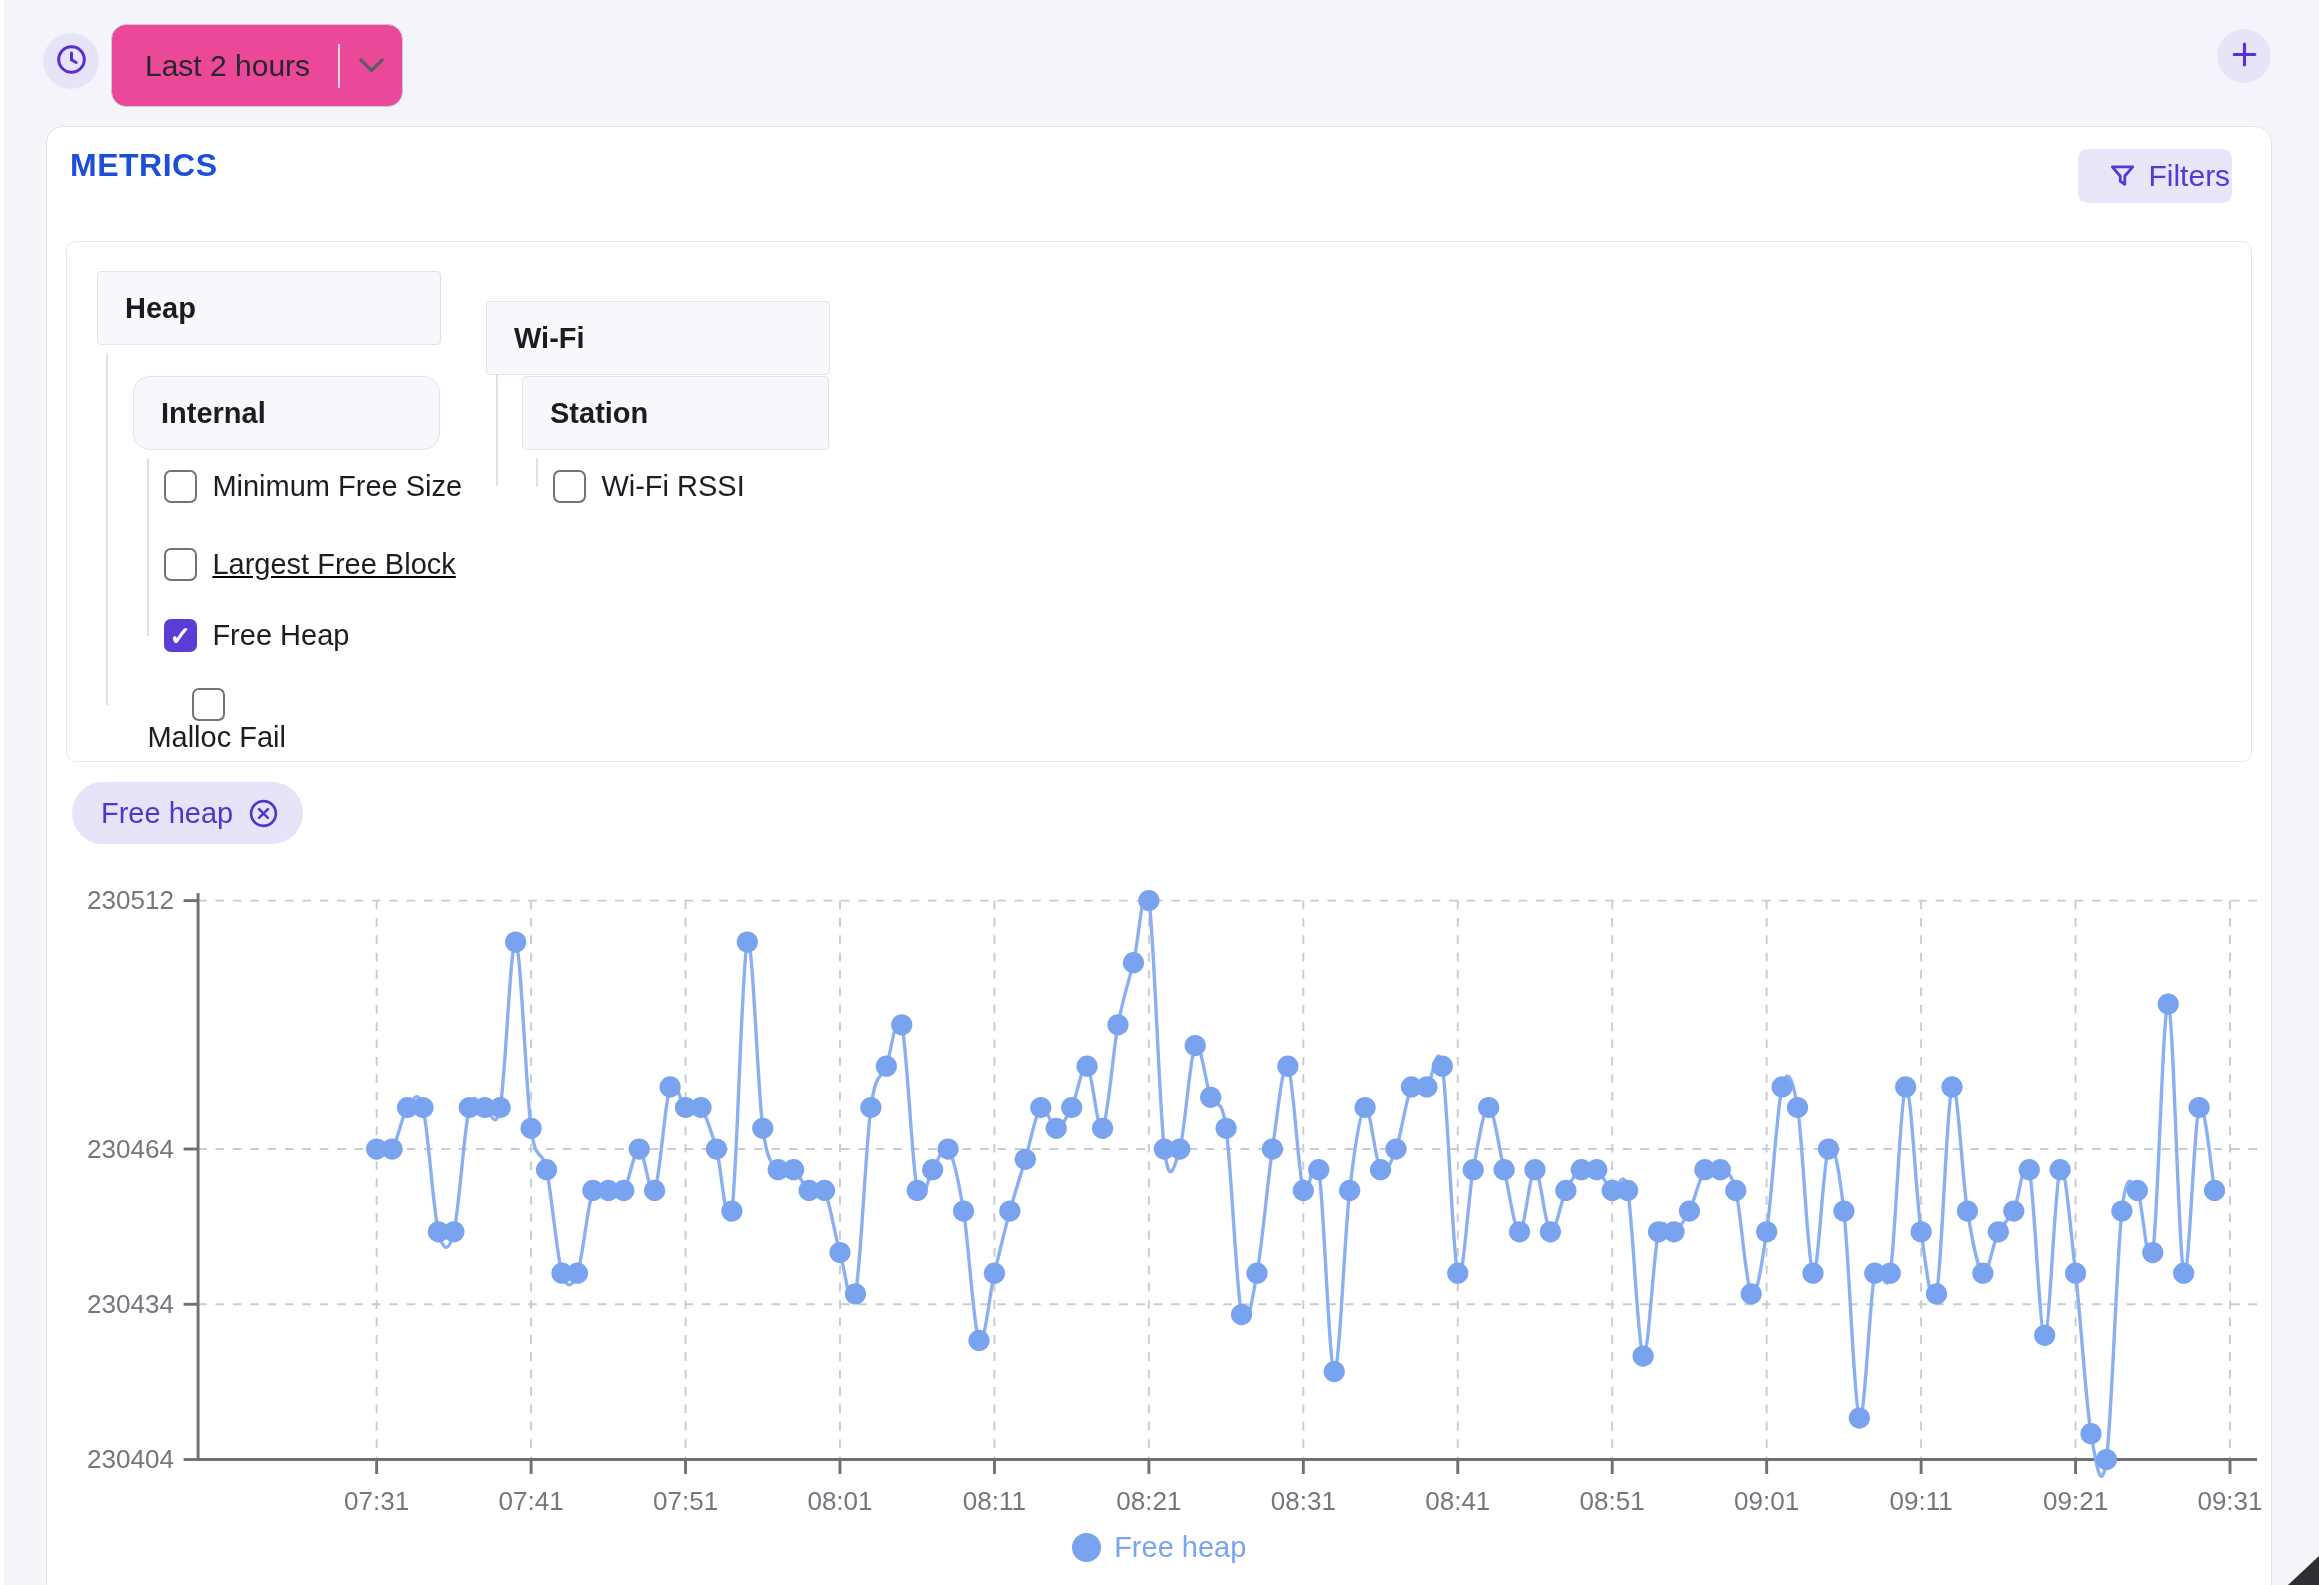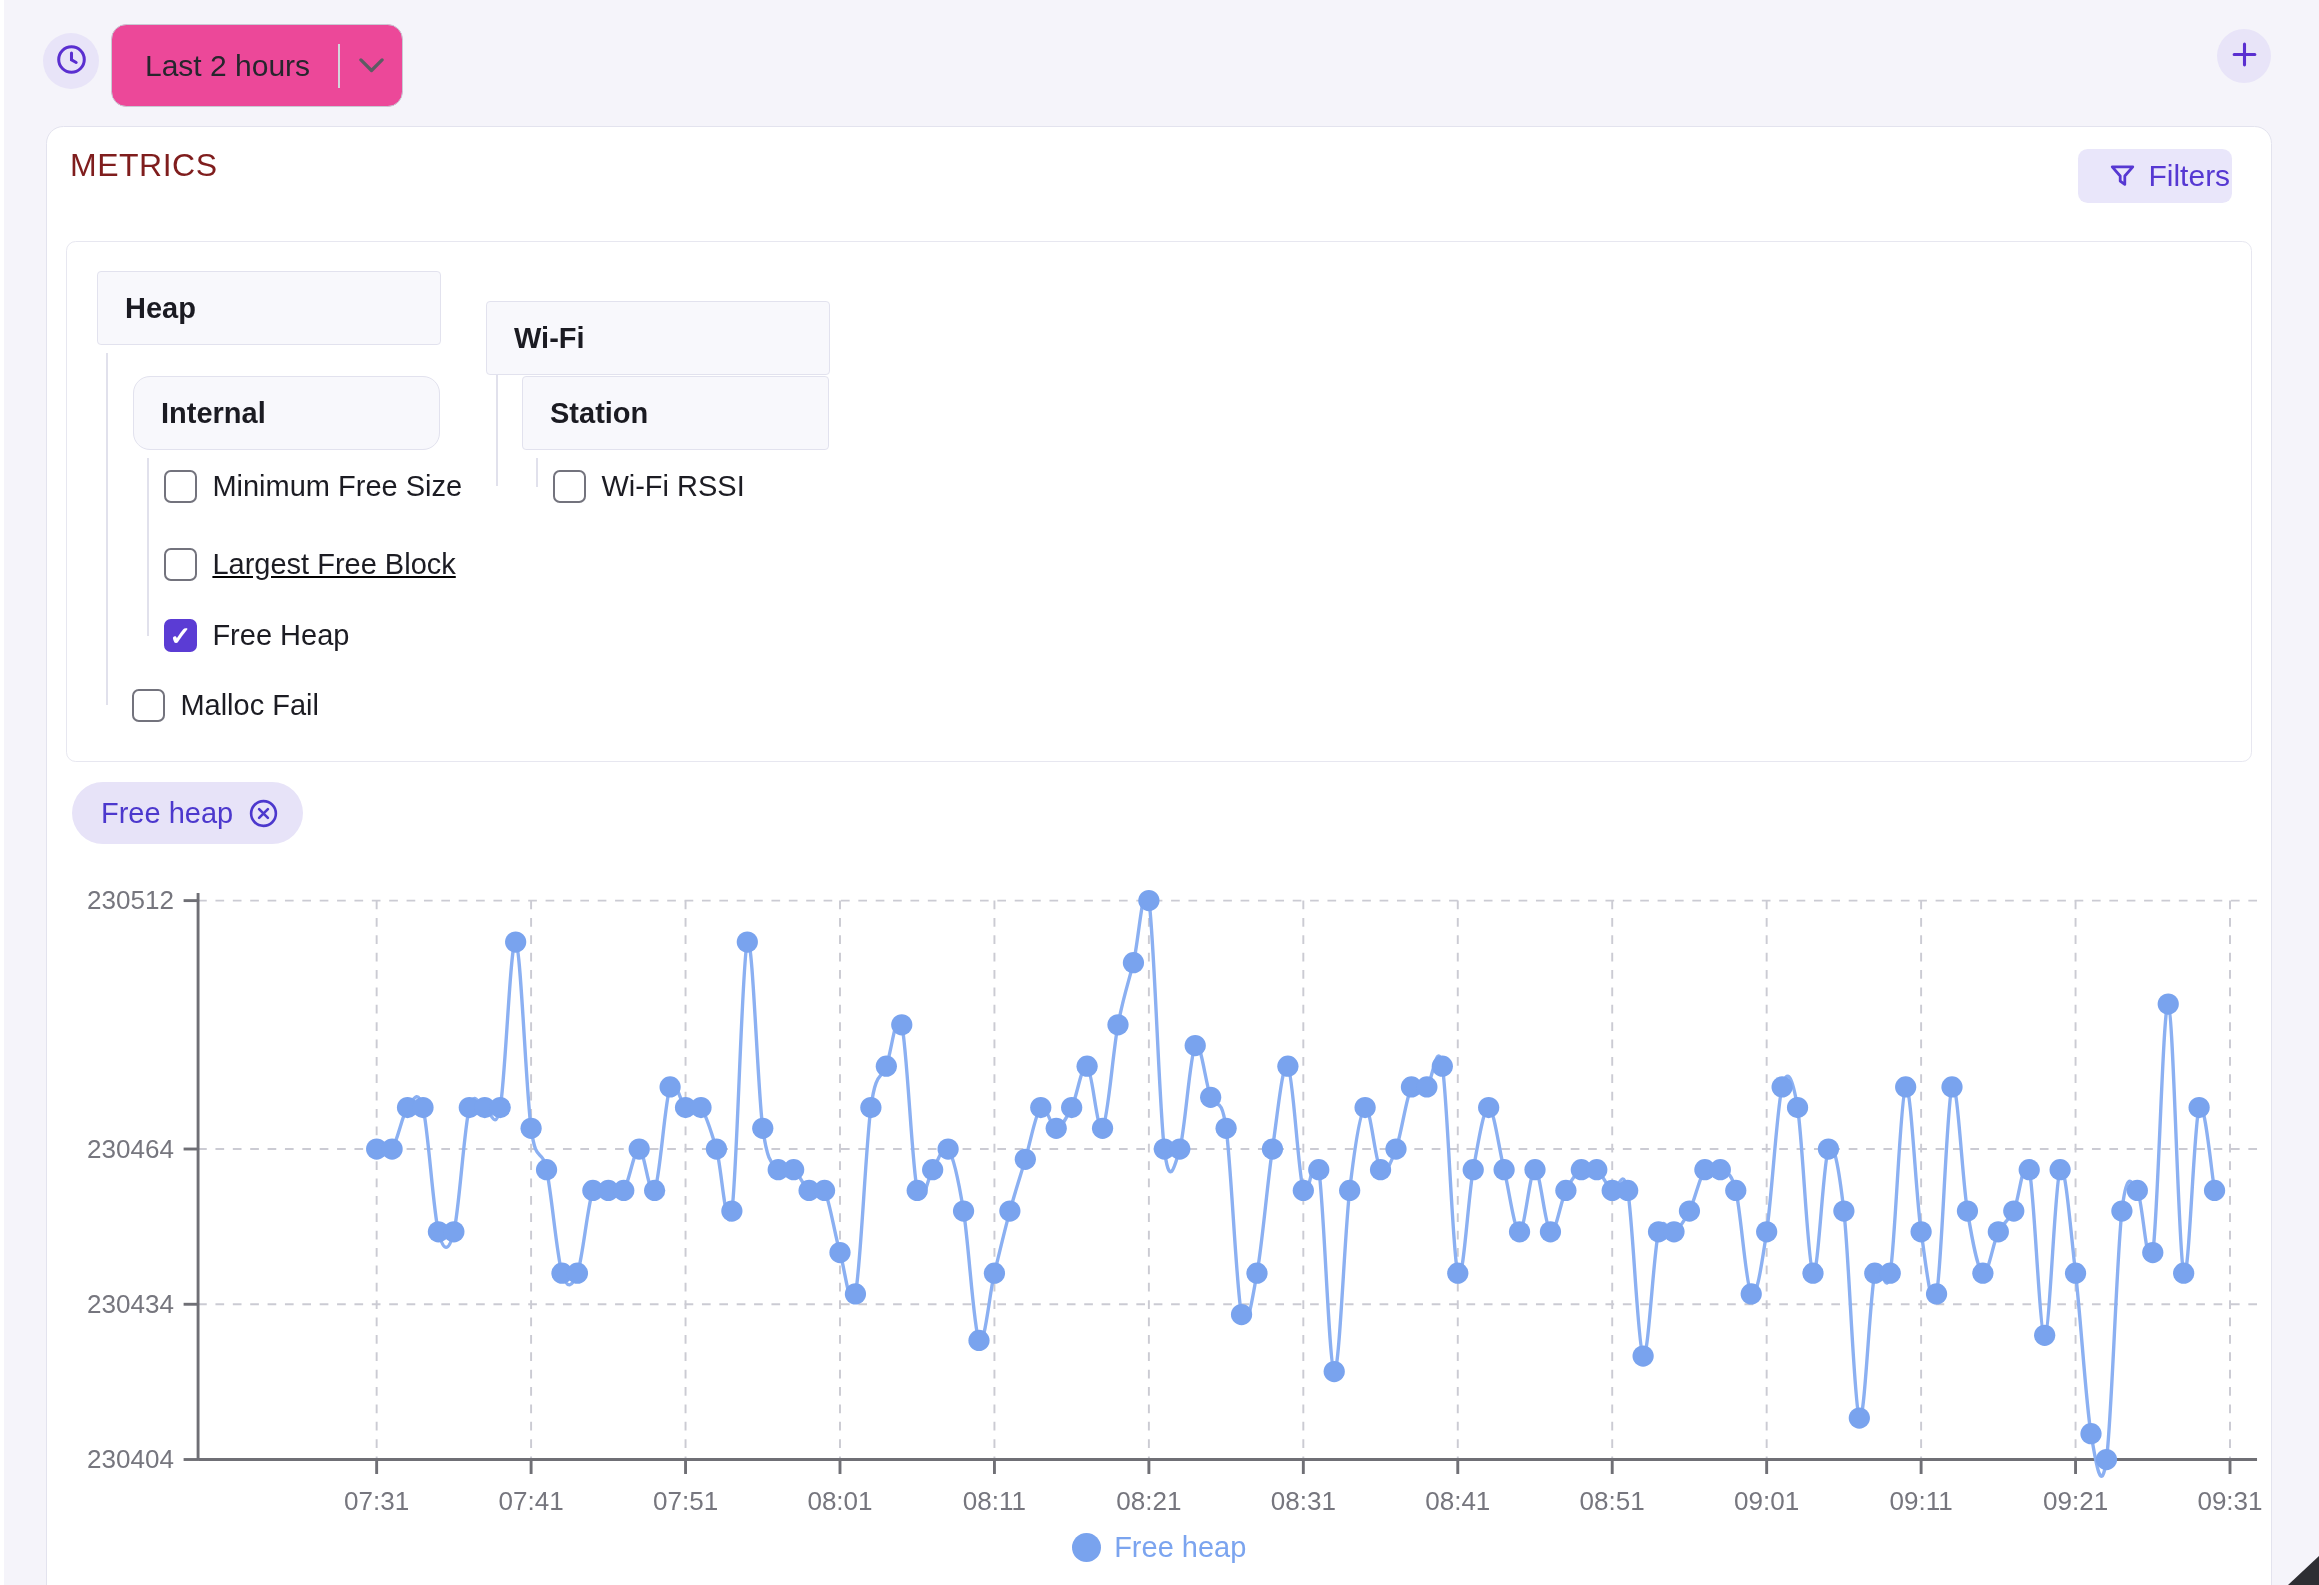--- a/index.html
+++ b/index.html
@@ -15,21 +15,21 @@
   .time-dropdown { position:absolute; left:111px; top:24px; width:292px; height:83px; background:#ec4899;
     border:1.9px solid #c9c9d4; border-radius:15.4px; display:flex; align-items:center; cursor:pointer; }
   .time-dropdown .label { flex:1; padding-left:33px; font-size:30px; color:#26262d; }
   .time-dropdown .divider { width:1.9px; height:44px; background:#d4d4dc; }
   .time-dropdown .chev { width:62px; display:flex; align-items:center; justify-content:center; }
 
   
   .card { position:absolute; left:46px; top:126px; width:2226px; height:1460px; background:#ffffff;
     border:1.9px solid #e3e3ee; border-radius:17.4px 17.4px 0 0; }
 
-  .card-title { position:absolute; left:70px; top:147px; font-size:32px; font-weight:400; letter-spacing:0.5px; color:#7f1d1d; }
+  .card-title { position:absolute; left:70px; top:147px; font-size:32px; font-weight:700; letter-spacing:0.5px; color:#1d4ed8; }
 
   .filters-btn { position:absolute; left:2078px; top:149px; width:154px; height:54px; background:#e9e6fa;
     border-radius:9.7px; display:flex; align-items:center; justify-content:center; gap:11.6px; cursor:pointer;padding-left:28px; }
   .filters-btn span { font-size:30px; color:#5638d2; }
 
   
   .tree-panel { position:absolute; left:66px; top:241px; width:2186px; height:521px;
     border:1.9px solid #e7e7f0; border-radius:9.7px; background:#fff; }
 
   .group-box { position:absolute; height:74px; width:344px; background:#f8f8fc; border:1.9px solid #e2e2ee;
@@ -135,21 +135,21 @@
   <span class="label">Minimum Free Size</span>
 </div>
 <div class="cb-row" style="left:164px; top:547px;text-decoration:underline;">
   <div class="checkbox"></div>
   <span class="label">Largest Free Block</span>
 </div>
 <div class="cb-row" style="left:164px; top:618px;">
   <div class="checkbox checked"></div>
   <span class="label">Free Heap</span>
 </div>
-<div class="cb-row" style="left:132px; top:688px;">
+<div class="cb-row" style="left:132px; top:688px;flex-direction:column;">
   <div class="checkbox"></div>
   <span class="label">Malloc Fail</span>
 </div>
 <div class="cb-row" style="left:553px; top:469px;">
   <div class="checkbox"></div>
   <span class="label">Wi-Fi RSSI</span>
 </div>
 
 <div class="chip">
   <span>Free heap</span>

